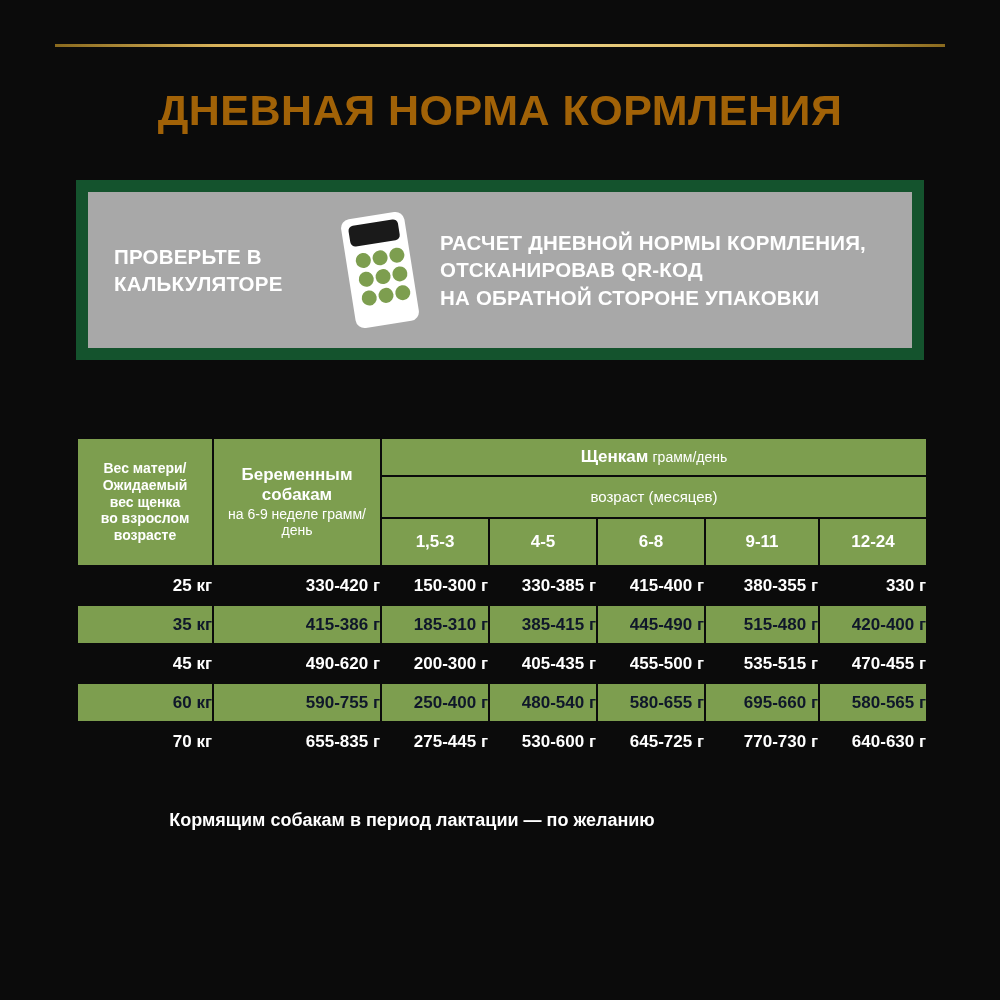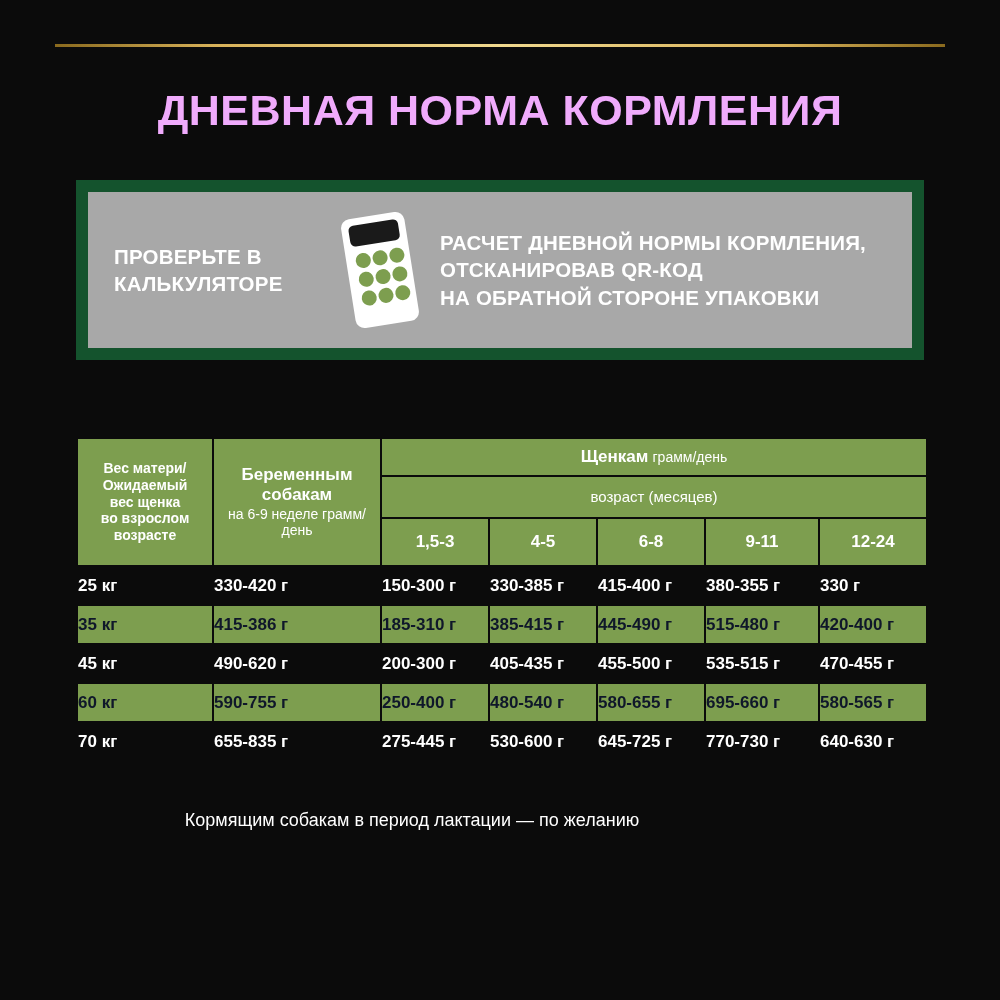--- a/index.html
+++ b/index.html
@@ -26,21 +26,21 @@
     width: 890px;
     height: 3px;
     background: linear-gradient(to right, #8a6a1e 0%, #d8b25a 18%, #f0d98f 50%, #d8b25a 82%, #8a6a1e 100%);
   }
   .title {
     position: absolute;
     left: 0;
     top: 86px;
     width: 1000px;
     text-align: center;
-    color: #f0abfc;
+    color: #a16207;
     font-size: 43px;
     font-weight: bold;
     letter-spacing: 0.5px;
     text-transform: uppercase;
   }
 
   
   .banner-outer {
     position: absolute;
     left: 76px;
@@ -128,35 +128,35 @@
   }
   .row-dark td {
     background: #0b0b0b;
     color: #ffffff;
   }
   .row-green td {
     background: #7d9e4f;
     color: #0f172a;
   }
   .datacell {
-    text-align: left;
+    text-align: right;
     vertical-align: middle;
     font-size: 17px;
     font-weight: bold;
     height: 37px;
   }
   .footnote {
     position: absolute;
     left: 0;
     top: 810px;
     width: 824px;
     text-align: center;
     color: #ffffff;
     font-size: 18px;
-    font-weight: normal;
+    font-weight: bold;
   }
 </style>
 </head>
 <body>
 
 <div class="page">
 
   <div class="top-rule"></div>
 
   <div class="title">ДНЕВНАЯ НОРМА КОРМЛЕНИЯ</div>

